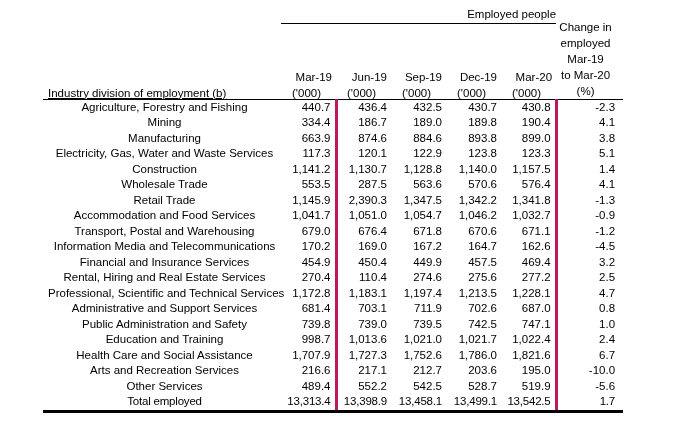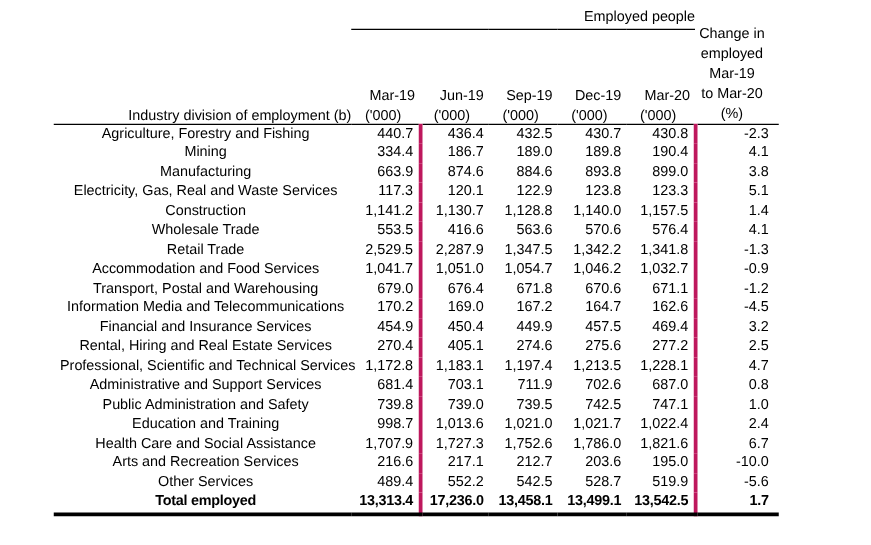--- a/index.html
+++ b/index.html
@@ -32,31 +32,32 @@
     vertical-align: bottom; 
     line-height: 16px; padding-right: 8px;
     border-bottom: 1px solid #000;
   }
   tr.gap-row { height: 44px; }
   tr.quarter-row { height: 16px; }
   tr.quarter-row th { text-align: right; vertical-align: bottom; padding-right: 4px; }
   tr.unit-row { height: 16px; }
   tr.unit-row th { text-align: center; vertical-align: bottom; padding-right: 4px; border-bottom: 1px solid #000; }
   th.industry-header {
-    text-align: right; vertical-align: bottom;
+    text-align: left; vertical-align: bottom;
     padding-left: 5px; border-bottom: 1px solid #000;
     white-space: nowrap;
+    text-decoration: underline;
   }
 
   tbody td { height: 15.5px; line-height: 15.5px; vertical-align: middle; white-space: nowrap; }
   td.industry-cell { text-align: center; padding-left: 5px; }
   td.value-cell { text-align: right; padding-right: 4px; }
   td.sep-right { border-right: 3px solid #be185d; }
   td.change-cell { text-align: right; padding-right: 8px; padding-left: 16px; }
-  tr.total-row td { font-weight: bold; border-bottom: 3px solid #000; letter-spacing: -0.2px; }
+  tr.total-row td { font-weight: normal; border-bottom: 3px solid #000; letter-spacing: -0.2px; }
 </style>
 </head>
 <body>
 
 <table class="emp">
   <colgroup>
     <col class="c-industry">
     <col class="c-q">
       <col class="c-q">
       <col class="c-q">
@@ -121,50 +122,50 @@
       <tr>
         <td class="industry-cell">Manufacturing</td>
         <td class="value-cell sep-right">663.9</td>
         <td class="value-cell">874.6</td>
         <td class="value-cell">884.6</td>
         <td class="value-cell">893.8</td>
         <td class="value-cell sep-right">899.0</td>
         <td class="change-cell">3.8</td>
       </tr>
       <tr>
-        <td class="industry-cell">Electricity, Gas, Real and Waste Services</td>
+        <td class="industry-cell">Electricity, Gas, Water and Waste Services</td>
         <td class="value-cell sep-right">117.3</td>
         <td class="value-cell">120.1</td>
         <td class="value-cell">122.9</td>
         <td class="value-cell">123.8</td>
         <td class="value-cell sep-right">123.3</td>
         <td class="change-cell">5.1</td>
       </tr>
       <tr>
         <td class="industry-cell">Construction</td>
         <td class="value-cell sep-right">1,141.2</td>
         <td class="value-cell">1,130.7</td>
         <td class="value-cell">1,128.8</td>
         <td class="value-cell">1,140.0</td>
         <td class="value-cell sep-right">1,157.5</td>
         <td class="change-cell">1.4</td>
       </tr>
       <tr>
         <td class="industry-cell">Wholesale Trade</td>
         <td class="value-cell sep-right">553.5</td>
-        <td class="value-cell">416.6</td>
+        <td class="value-cell">287.5</td>
         <td class="value-cell">563.6</td>
         <td class="value-cell">570.6</td>
         <td class="value-cell sep-right">576.4</td>
         <td class="change-cell">4.1</td>
       </tr>
       <tr>
         <td class="industry-cell">Retail Trade</td>
-        <td class="value-cell sep-right">2,529.5</td>
-        <td class="value-cell">2,287.9</td>
+        <td class="value-cell sep-right">1,145.9</td>
+        <td class="value-cell">2,390.3</td>
         <td class="value-cell">1,347.5</td>
         <td class="value-cell">1,342.2</td>
         <td class="value-cell sep-right">1,341.8</td>
         <td class="change-cell">-1.3</td>
       </tr>
       <tr>
         <td class="industry-cell">Accommodation and Food Services</td>
         <td class="value-cell sep-right">1,041.7</td>
         <td class="value-cell">1,051.0</td>
         <td class="value-cell">1,054.7</td>
@@ -195,21 +196,21 @@
         <td class="value-cell sep-right">454.9</td>
         <td class="value-cell">450.4</td>
         <td class="value-cell">449.9</td>
         <td class="value-cell">457.5</td>
         <td class="value-cell sep-right">469.4</td>
         <td class="change-cell">3.2</td>
       </tr>
       <tr>
         <td class="industry-cell">Rental, Hiring and Real Estate Services</td>
         <td class="value-cell sep-right">270.4</td>
-        <td class="value-cell">405.1</td>
+        <td class="value-cell">110.4</td>
         <td class="value-cell">274.6</td>
         <td class="value-cell">275.6</td>
         <td class="value-cell sep-right">277.2</td>
         <td class="change-cell">2.5</td>
       </tr>
       <tr>
         <td class="industry-cell">Professional, Scientific and Technical Services</td>
         <td class="value-cell sep-right">1,172.8</td>
         <td class="value-cell">1,183.1</td>
         <td class="value-cell">1,197.4</td>
@@ -267,20 +268,20 @@
         <td class="value-cell sep-right">489.4</td>
         <td class="value-cell">552.2</td>
         <td class="value-cell">542.5</td>
         <td class="value-cell">528.7</td>
         <td class="value-cell sep-right">519.9</td>
         <td class="change-cell">-5.6</td>
       </tr>
       <tr class="total-row">
         <td class="industry-cell">Total employed</td>
         <td class="value-cell sep-right">13,313.4</td>
-        <td class="value-cell">17,236.0</td>
+        <td class="value-cell">13,398.9</td>
         <td class="value-cell">13,458.1</td>
         <td class="value-cell">13,499.1</td>
         <td class="value-cell sep-right">13,542.5</td>
         <td class="change-cell">1.7</td>
       </tr>
     </tbody>
 </table>
 
 </body></html>

